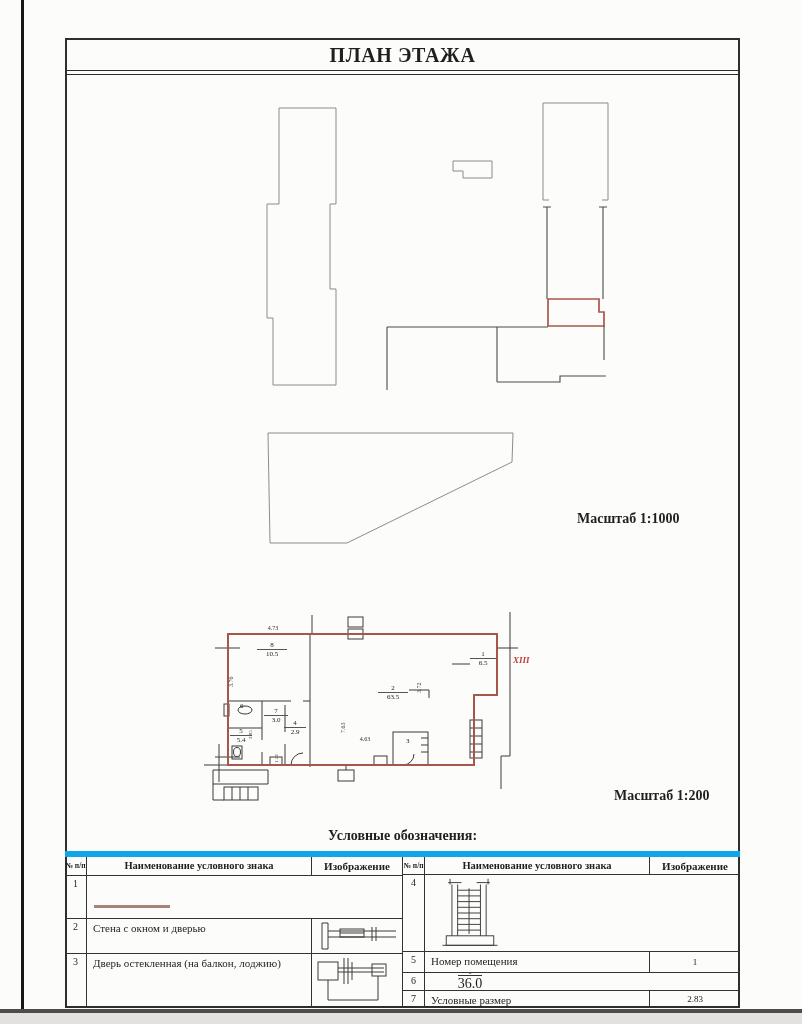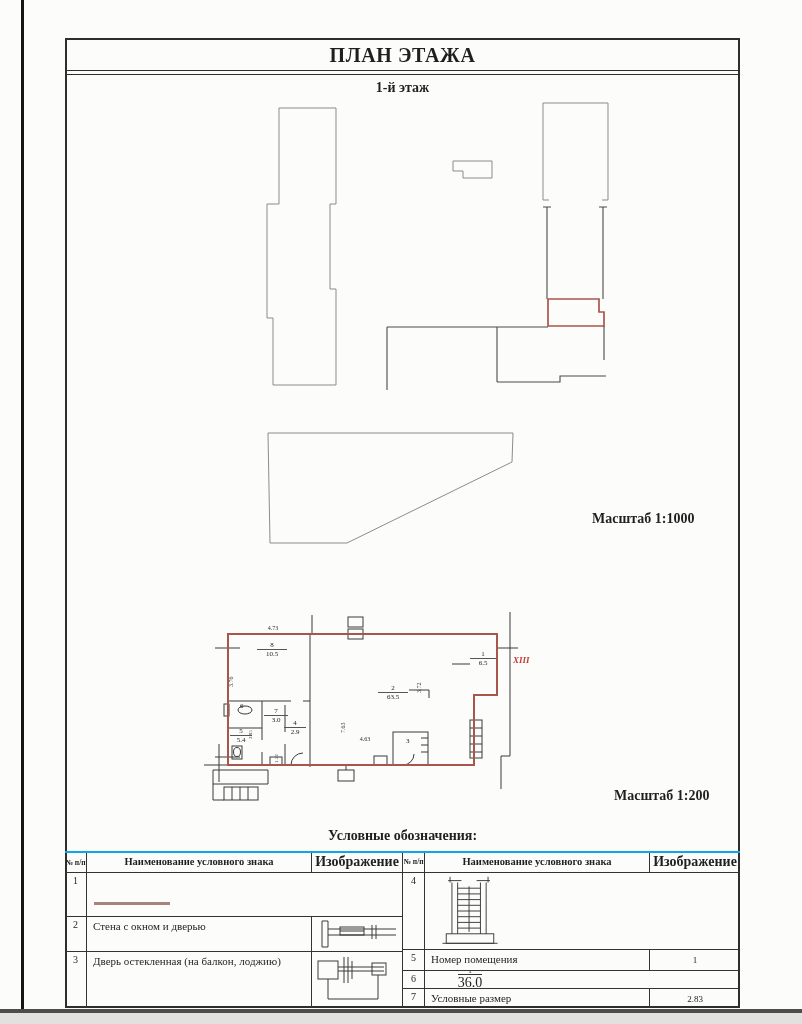--- a/index.html
+++ b/index.html
@@ -29,66 +29,65 @@
   .plainnum{position:absolute;font-size:7px;color:#1d1d1d;}
   .dim{position:absolute;font-size:6px;color:#333;text-align:center;}
   .vdim{position:absolute;font-size:6px;color:#333;transform:rotate(-90deg);transform-origin:0 0;white-space:nowrap;}
   .vdim.tiny,.dim.tiny{font-size:5px;color:#444;}
   .unit-label{position:absolute;font-size:9px;font-weight:bold;font-style:italic;color:var(--label-red,#c2403a);}
 
   .scale-label{position:absolute;font-weight:bold;font-size:14px;}
   .legend-heading{position:absolute;left:65px;top:828px;width:675px;text-align:center;font-weight:bold;font-size:14px;}
 
   .legend{position:absolute;left:65px;top:851px;width:675px;height:157px;display:flex;box-sizing:border-box;
-          border-top:2px solid #0ea5e9;}
+          border-top:6px solid #0ea5e9;}
   .lhalf{width:337px;display:flex;flex-direction:column;box-sizing:border-box;}
   .lhalf.rt{width:338px;border-left:1px solid #333;}
   .lrow{display:flex;border-bottom:1px solid #333;box-sizing:border-box;}
   .lrow:last-child{border-bottom:none;}
   .c{box-sizing:border-box;overflow:hidden;}
   .c.num{width:22px;border-right:1px solid #333;text-align:center;font-size:10px;padding-top:2px;}
   .c.name{flex:1;border-right:1px solid #333;font-size:11px;padding:2px 4px 0 6px;line-height:1.35;}
   .c.img{width:90px;display:flex;align-items:center;justify-content:center;}
   .lhead{height:20px;}
   .lhead .c{font-weight:bold;display:flex;align-items:center;justify-content:center;text-align:center;padding:0;}
   .lhead .c.num{font-size:7.5px;line-height:1.05;}
   .lhead .c.name{font-size:10.5px;}
-  .lhead .c.img{font-size:14px;}
+  .lhead .c.img{font-size:11px;}
   .h44{height:44px;}.h36{height:36px;}.h56{height:56px;}
   .h78{height:78px;}.h22{height:22px;}.h18{height:18px;}.h19{height:19px;}
   .red-line-sym{width:76px;height:3px;background:var(--muted-red,#a8837b);margin-top:18px;}
   .sym-text{font-size:9px;color:#222;text-align:center;}
   .frac-b{display:inline-block;border-top:1px solid #333;padding-top:0px;font-size:14px;}
   .tick{display:block;font-size:7px;line-height:4px;text-align:center;color:#222;}
 </style>
 </head>
 <body>
 
 <div class="page">
   <div class="left-rule"></div>
   <div class="bottom-rule"></div>
   <div class="bottom-strip"></div>
 
   <div class="doc">
     <div class="title-row">ПЛАН ЭТАЖА</div>
     <div class="title-gap"></div>
-    <div class="subtitle">1-й этаж</div>
   </div>
 
   <svg style="left:250px;top:95px" width="400" height="460" viewBox="250 95 400 460">
     <path class="s-faint" d="M279 108 L336 108 L336 204 L330 204 L330 289 L336 289 L336 385 L273 385 L273 318 L267 318 L267 204 L279 204 Z"></path>
     <path class="s-faint" d="M453 161 L492 161 L492 178 L463 178 L463 171 L453 171 Z"></path>
     <path class="s-faint" d="M543 200 V103 H608 V200 M543 200 H549 M602 200 H608"></path>
     <path class="s-dark" d="M547 207 V299 M603 207 V299 M543 207 H551 M599 207 H607"></path>
     <path class="s-red-thin" d="M548 299 L599 299 L599 312 L604 312 L604 326 L548 326 Z"></path>
     <path class="s-dark" d="M548 327 H387 M387 327 V390 M497 327 V382 M604 326 V360 M497 382 H560 V376 H606"></path>
     <path class="s-faint" d="M268 433 H513 L512 462 L347 543 H270 Z"></path>
   </svg>
 
-  <div class="scale-label" style="left:592px;top:511px;">Масштаб 1:1000</div>
+  <div class="scale-label" style="left:577px;top:511px;">Масштаб 1:1000</div>
 
   <div class="fp">
     <svg width="345" height="210" viewBox="200 605 345 210">
 
       <path class="s-black" d="M312 615 V634"></path>
       <rect class="s-black" x="348" y="617" width="15" height="10"></rect>
       <rect class="s-black" x="348" y="629" width="15" height="10"></rect>
       <path class="s-black" d="M310 634 V767"></path>
       <path class="s-black" d="M228 701 H291 M303 701 H310 M262 701 V740 M262 752 V765 M228 728 H262 M285 705 V732 M285 744 V765"></path>
       <rect class="s-black" x="224" y="704" width="5" height="12"></rect>

